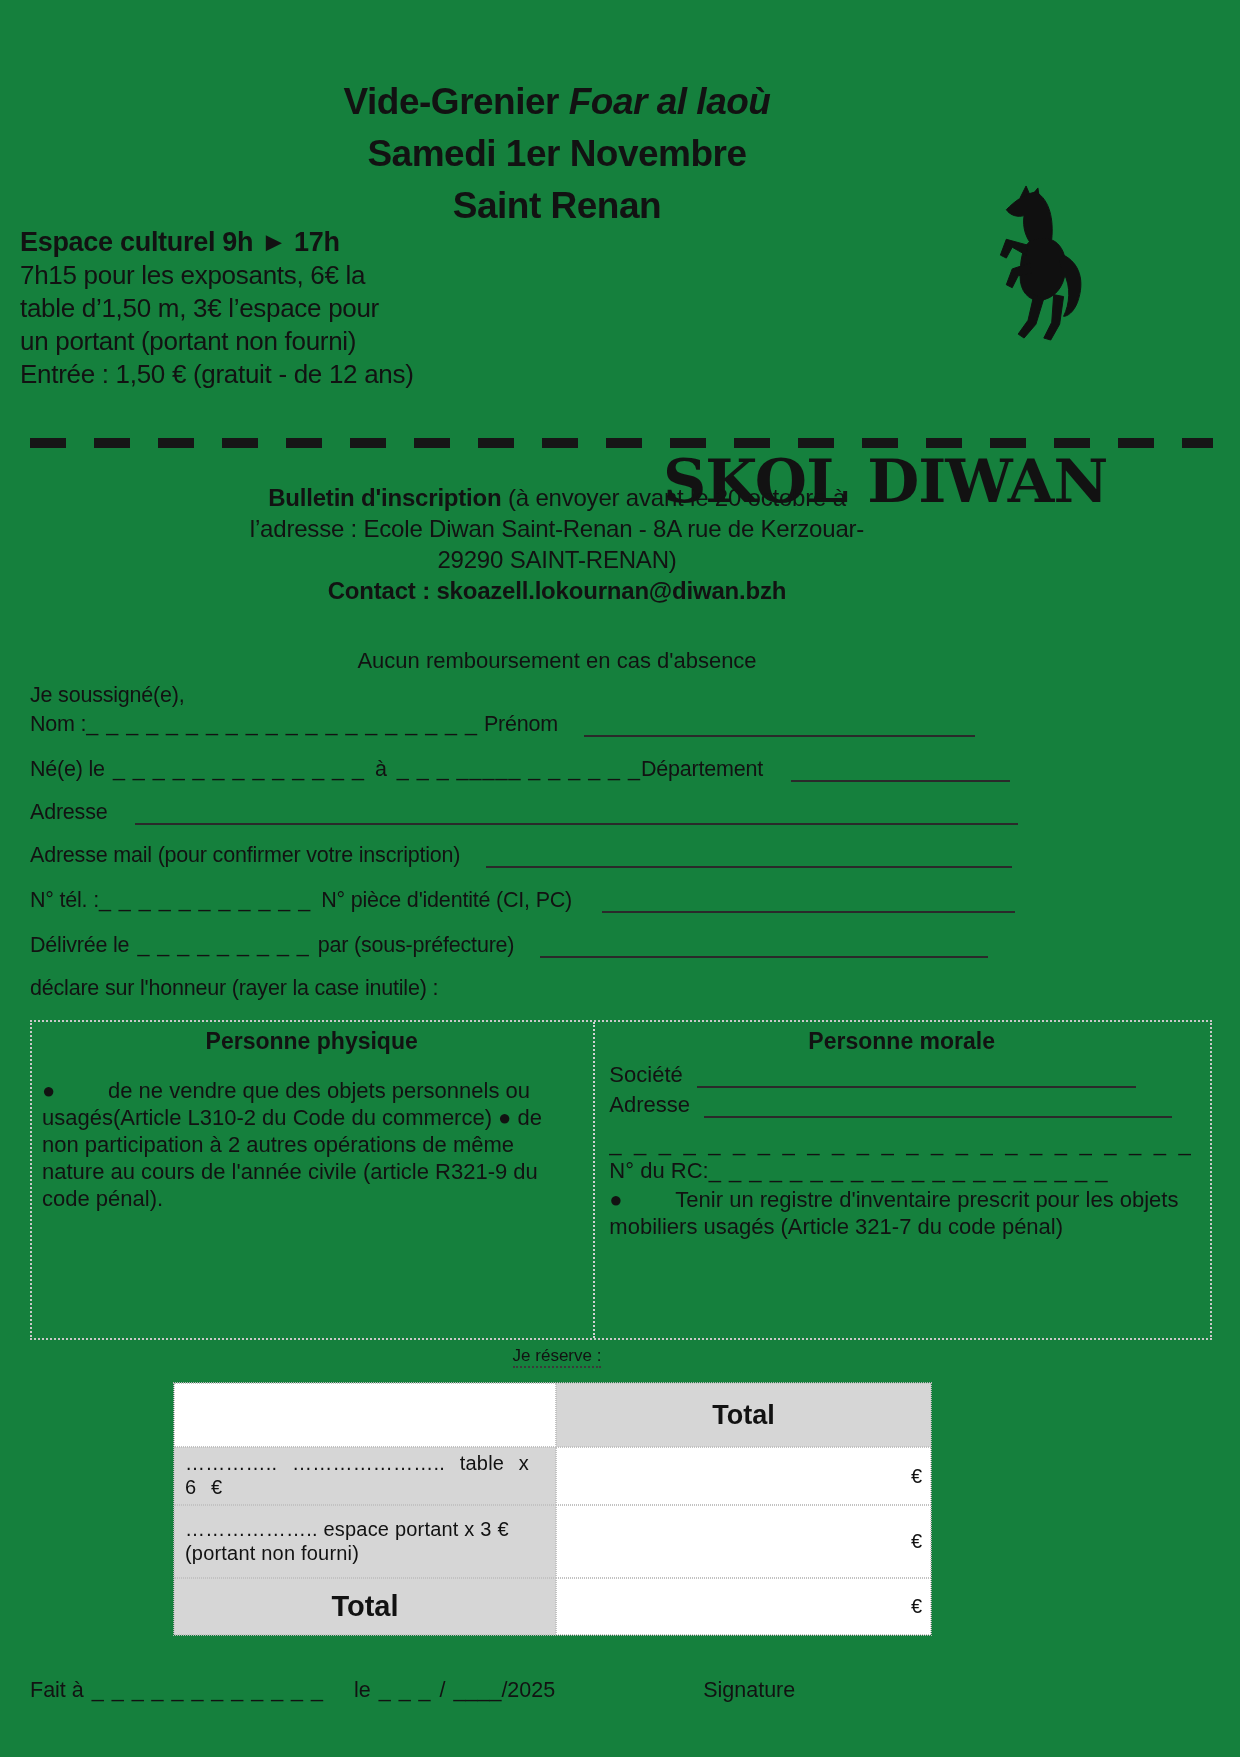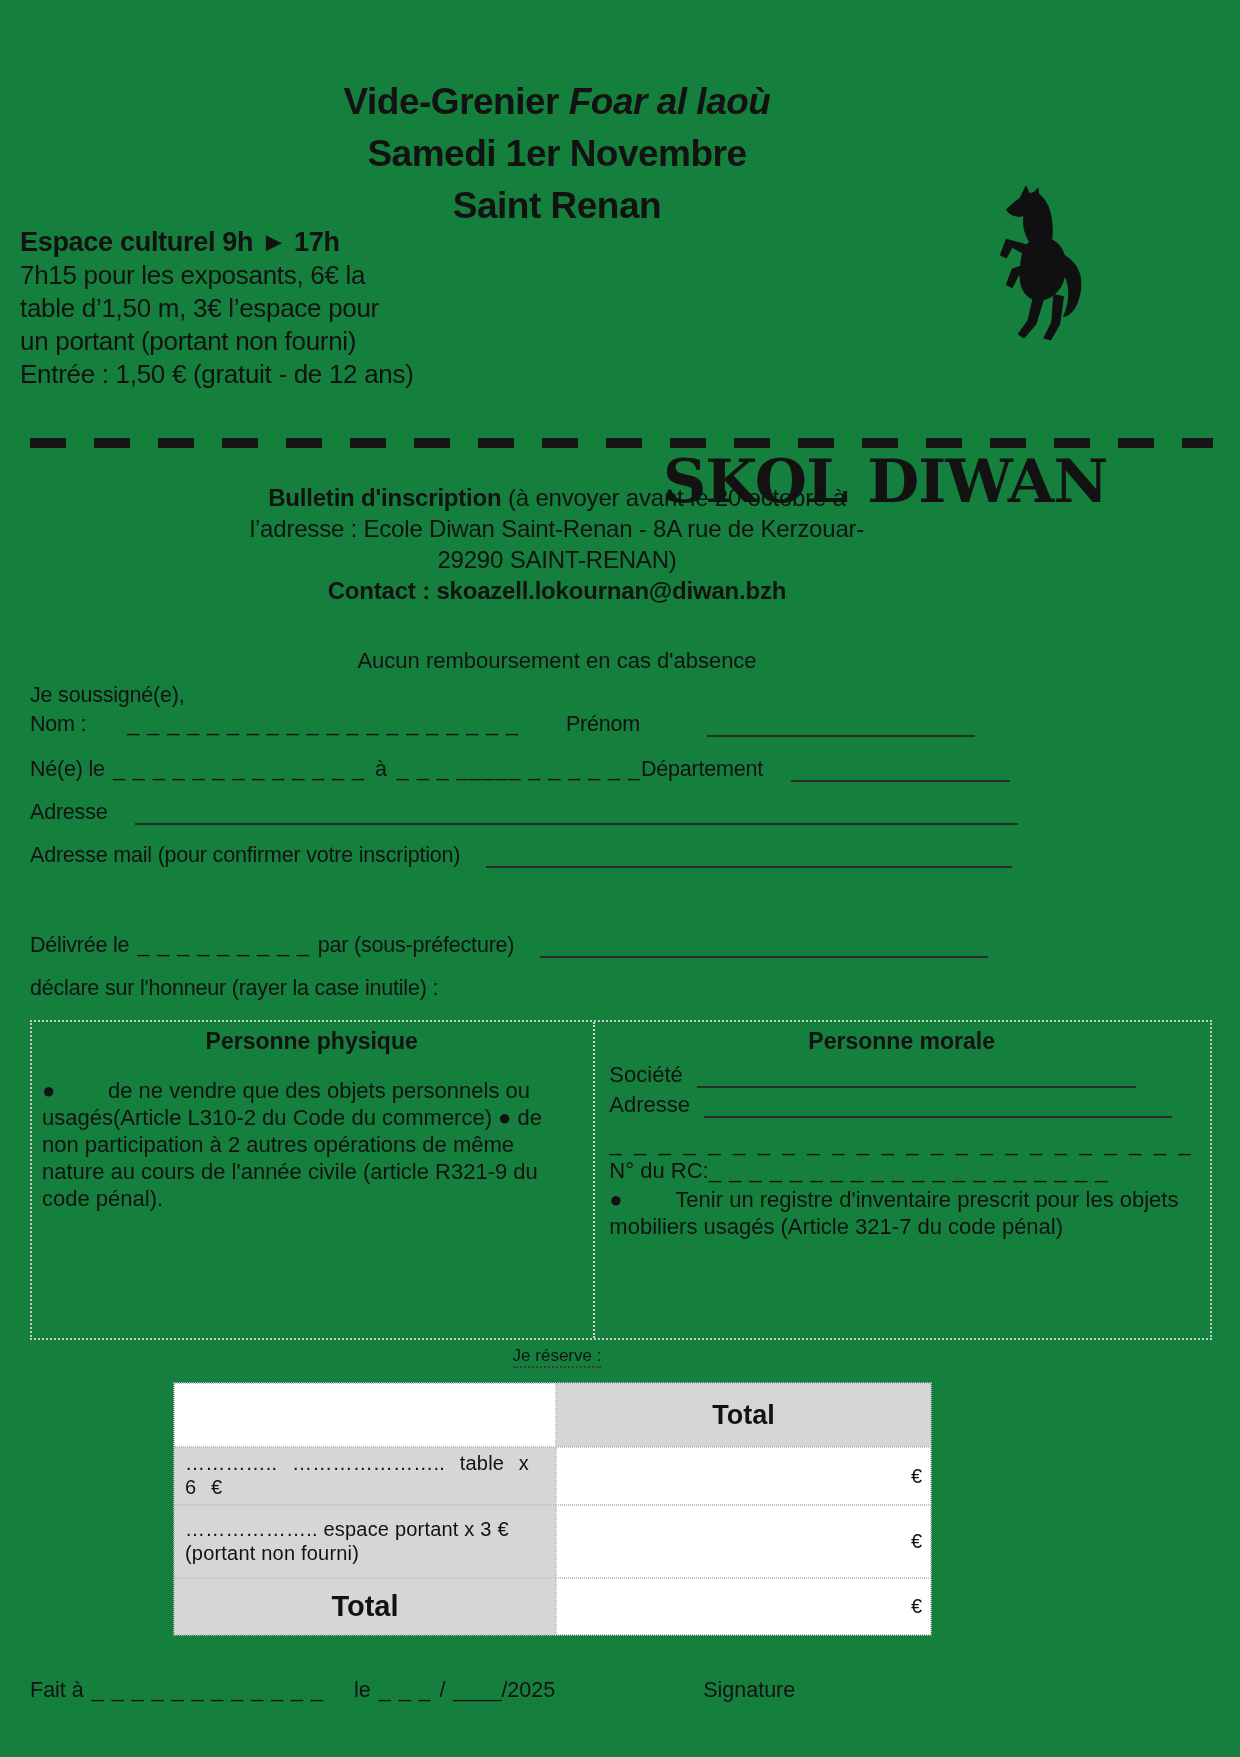--- a/index.html
+++ b/index.html
@@ -164,21 +164,21 @@
     <div>29290 SAINT-RENAN)</div>
     <div class="b-bold">Contact : skoazell.lokournan@diwan.bzh</div>
   </div>
 
   <div class="notice">Aucun remboursement en cas d'absence</div>
 
   <div class="frow" style="top:683px;">
     <span>Je soussigné(e),</span>
   </div>
 
-  <div class="frow" style="top:712px; right:265px;gap:41px;">
+  <div class="frow" style="top:712px; right:265px;">
     <span>Nom :</span>
     <span class="blank">_ _ _ _ _ _ _ _ _ _ _ _ _ _ _ _ _ _ _ _</span>
     <span style="margin-left:6px;">Prénom</span>
     <span class="sline grow" style="margin-left:26px;"></span>
   </div>
 
   <div class="frow" style="top:757px; right:230px;">
     <span>Né(e) le</span>
     <span class="blank" style="margin-left:8px;">_ _ _ _ _ _ _ _ _ _ _ _ _</span>
     <span style="margin-left:10px;">à</span>
@@ -190,20 +190,26 @@
   <div class="frow" style="top:800px; right:222px;">
     <span>Adresse</span>
     <span class="sline grow" style="margin-left:28px;"></span>
   </div>
 
   <div class="frow" style="top:843px; right:228px;">
     <span>Adresse mail (pour confirmer votre inscription)</span>
     <span class="sline grow" style="margin-left:26px;"></span>
   </div>
 
+  <div class="frow" style="top:888px; right:225px;">
+    <span>N° tél. :</span>
+    <span class="blank">_ _ _ _ _ _ _ _ _ _ _</span>
+    <span style="margin-left:10px;">N° pièce d'identité (CI, PC)</span>
+    <span class="sline grow" style="margin-left:30px;"></span>
+  </div>
 
   <div class="frow" style="top:933px; right:252px;">
     <span>Délivrée le</span>
     <span class="blank" style="margin-left:8px;">_ _ _ _ _ _ _ _ _</span>
     <span style="margin-left:8px;">par (sous-préfecture)</span>
     <span class="sline grow" style="margin-left:26px;"></span>
   </div>
 
   <div class="frow" style="top:976px;">
     <span>déclare sur l'honneur (rayer la case inutile) :</span>

